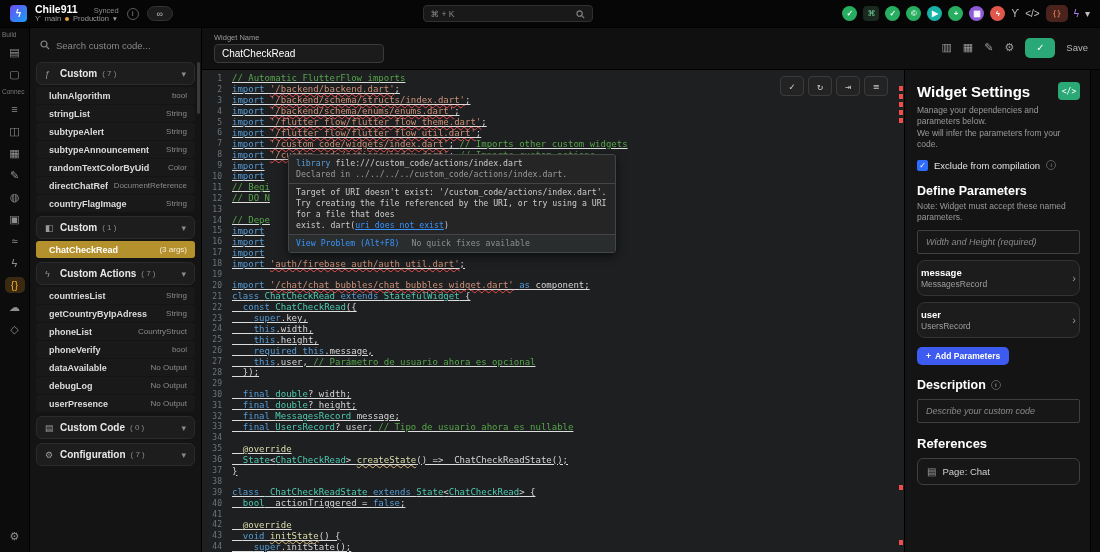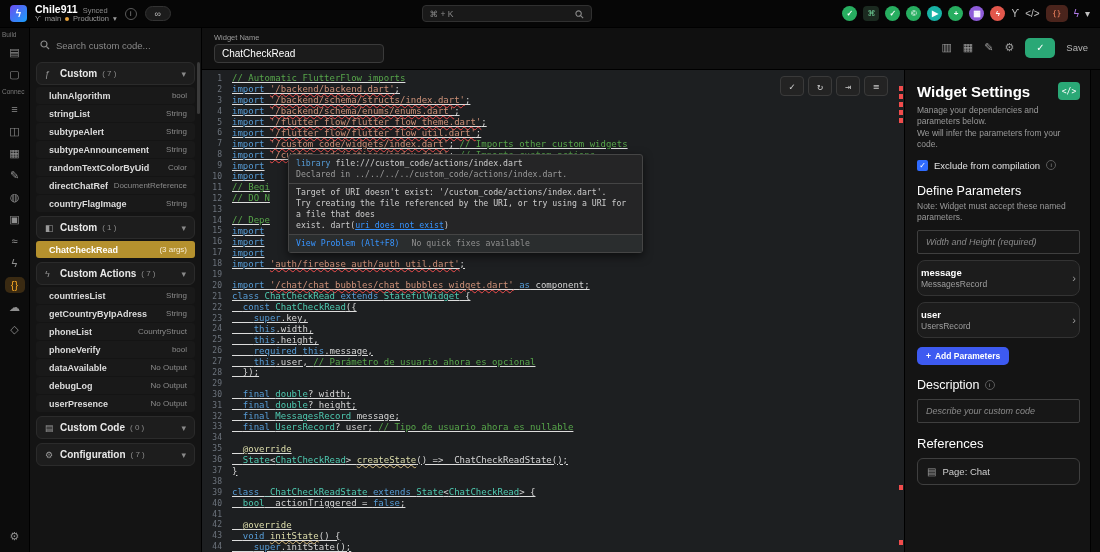--- a/index.html
+++ b/index.html
@@ -6,21 +6,21 @@
   html,body { width:1100px; height:552px; overflow:hidden; background:#111;
     font-family:"Liberation Sans", sans-serif; color:#ddd; }
 
   
   .topbar { height:28px; background:#060606; display:flex; align-items:center;
     padding:0 10px; gap:8px; border-bottom:1px solid #000; }
   .logo { width:17px; height:17px; border-radius:4px;
     background:linear-gradient(135deg,#6b4df0,#18a0fb); display:flex; align-items:center;
     justify-content:center; color:#fff; font-size:10px; font-weight:bold; }
   .proj { display:flex; flex-direction:column; line-height:1.1; }
-  .proj-row1 { display:flex; gap:5px; align-items:baseline; }
+  .proj-row1 { display:flex; gap:16px; align-items:baseline; }
   .proj-name { font-size:10.5px; font-weight:bold; color:#fff; }
   .proj-sync { font-size:7.5px; color:#8a8a8a; }
   .proj-row2 { display:flex; gap:4px; align-items:center; font-size:7.5px; color:#9a9a9a; }
   .dot-amber { width:4px; height:4px; border-radius:50%; background:#e8a33d; display:inline-block; }
   .info-circle { width:12px; height:12px; border:1px solid #5a5a5a; border-radius:50%;
     color:#9a9a9a; font-size:7px; display:flex; align-items:center; justify-content:center; }
   .link-pill { min-width:26px; height:15px; background:#1c1c1c; border:1px solid #333;
     border-radius:8px; color:#bbb; font-size:9px; display:flex; align-items:center;
     justify-content:center; padding:0 4px; }
   .cmdk { width:170px; height:17px; background:#191919; border:1px solid #303030;
@@ -106,21 +106,21 @@
     text-decoration-color:#d7ba7d; }
   .tk-strE { color:#ce9178; text-decoration:underline; text-decoration-style:wavy;
     text-decoration-color:#f14c4c; }
   .ed-toolbar { position:absolute; top:6px; right:16px; display:flex; gap:4px; z-index:5; }
   .tb-btn { width:24px; height:20px; background:#232323; border:1px solid #3a3a3a;
     border-radius:4px; color:#c8c8c8; font-size:10px; display:flex; align-items:center;
     justify-content:center; }
   .ruler-mark { position:absolute; right:1px; width:4px; height:5px; background:#f14c4c; }
 
   
-  .tooltip { position:absolute; left:86px; top:84px; width:355px; background:#252526;
+  .tooltip { position:absolute; left:86px; top:84px; width:328px; background:#252526;
     border:1px solid #454545; border-radius:3px; z-index:10;
     box-shadow:0 3px 10px rgba(0,0,0,.6); font-size:8.2px; color:#cccccc;
     font-family:"DejaVu Sans Mono",monospace; }
   .tt-top { padding:3px 7px; border-bottom:1px solid #454545; }
   .tt-mid { padding:3px 7px; }
   .tt-row { line-height:11px; white-space:pre-wrap; }
   .tt-kw { color:#569cd6; }
   .tt-dim { color:#9a9a9a; }
   .tt-link { color:#3794ff; text-decoration:underline; }
   .tt-foot { border-top:1px solid #454545; background:#2a2d2e; padding:3px 7px;
@@ -134,21 +134,21 @@
   .st-title-row { display:flex; align-items:center; justify-content:space-between; }
   .st-title { font-size:15px; font-weight:bold; color:#fff; }
   .code-badge { width:22px; height:18px; background:#2aa876; border-radius:4px; color:#fff;
     font-size:8px; display:flex; align-items:center; justify-content:center;
     font-family:"DejaVu Sans Mono",monospace; }
   .st-desc { font-size:8.5px; color:#9a9a9a; line-height:1.35; margin-top:5px; }
   .cbx-row { display:flex; align-items:center; gap:6px; margin-top:9px; }
   .cbx { width:11px; height:11px; background:#2f6bff; border-radius:2px; color:#fff;
     font-size:8px; display:flex; align-items:center; justify-content:center; }
   .cbx-label { font-size:9.5px; color:#e0e0e0; }
-  .st-h2 { font-size:12.5px; font-weight:normal; color:#fff; margin-top:13px;
+  .st-h2 { font-size:12.5px; font-weight:bold; color:#fff; margin-top:13px;
     display:flex; align-items:center; gap:5px; }
   .st-note { font-size:8.5px; color:#9a9a9a; margin-top:3px; line-height:1.3; }
   .st-input { margin-top:7px; border:1px solid #3f3f3f; border-radius:2px; padding:6px 8px;
     font-size:9px; font-style:italic; color:#8a8a8a; background:#171717; }
   .param-card { margin-top:6px; background:#1c1c1c; border:1px solid #333;
     border-radius:8px; padding:6px 3px; display:flex; align-items:center; }
   .pc-text { display:flex; flex-direction:column; gap:1px; }
   .pc-name { font-size:9.5px; font-weight:bold; color:#fff; }
   .pc-type { font-size:8.5px; color:#9f9f9f; }
   .pc-chev { margin-left:auto; color:#9a9a9a; font-size:11px; }

